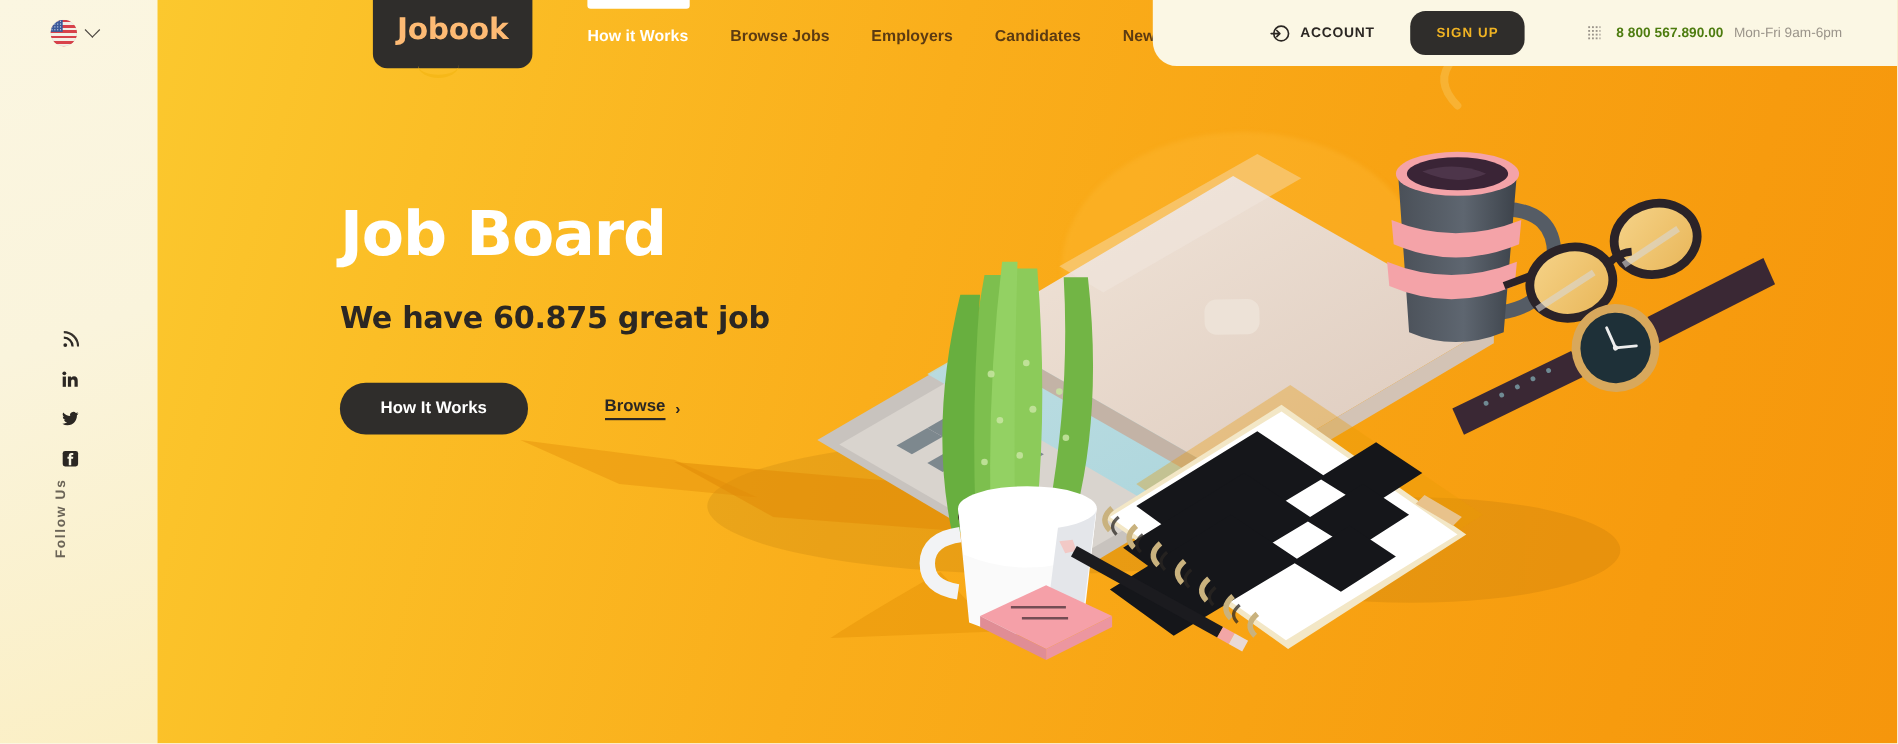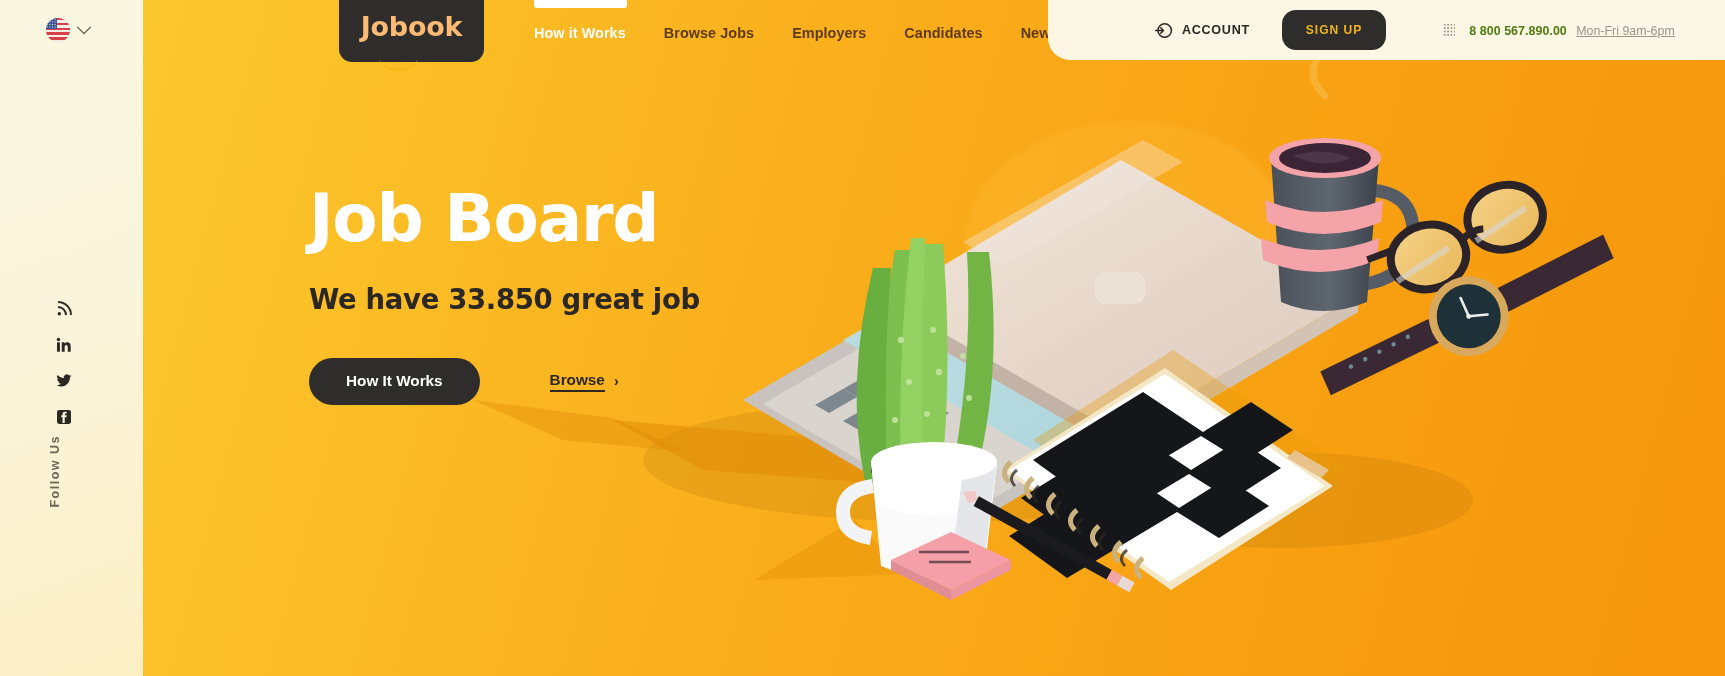--- a/index.html
+++ b/index.html
@@ -77,25 +77,25 @@
   .signup{
     margin-left:32px; background:#2F2D2B; color:#F0B323; border:none; cursor:pointer;
     font-size:12.1px; font-weight:700; letter-spacing:.08em; font-family:"Liberation Sans",sans-serif;
     padding:0 24px; height:40px; border-radius:14px;
   }
   .phone{ display:flex; align-items:center; gap:14px; margin-left:57px; }
   .dots{ width:12px;height:14px;
     background-image:radial-gradient(circle,#9A948A 1px,transparent 1.1px);
     background-size:3.4px 3.4px; }
   .phone .num{ font-size:12.4px; font-weight:700; color:#4d7c0f; letter-spacing:.005em; }
-  .phone .hrs{ font-size:12.4px; color:#9A948A; margin-left:5px;text-decoration:underline; }
+  .phone .hrs{ font-size:12.4px; color:#9A948A; margin-left:5px; }
 
   
   .copy{ position:absolute; left:166px; top:185px; z-index:20; }
-  .h1{ color:#FFFFFF; font-size:66px; line-height:1.02; font-weight:700; letter-spacing:-.018em;
+  .h1{ color:#FFFFFF; font-size:56px; line-height:1.02; font-weight:700; letter-spacing:-.018em;
        font-family:"DejaVu Sans",sans-serif; }
   .h1 .l2{ display:block; }
   .sub{ margin-top:31px; color:#2B2723; font-size:27.5px; line-height:1.22; font-weight:700;
         font-family:"DejaVu Sans",sans-serif; letter-spacing:-.012em; }
   .cta{ margin-top:41px; display:flex; align-items:center; gap:26px; }
   .btn{
     background:#2F2D2B; color:#fff; border:none; cursor:pointer; height:47px; padding:0 37px;
     border-radius:24px; font-size:15.3px; font-weight:700; font-family:"Liberation Sans",sans-serif;
   }
   .browse{ display:flex; align-items:center; gap:9px; cursor:pointer; color:#2B2723; }
@@ -292,21 +292,21 @@
             <path d="M786 562 L828 562"></path>
         </g>
       </g>
     </svg>
 
     <div class="copy">
       <h1 class="h1">
         <span>Job Board</span>
       </h1>
       <p class="sub">
-        <span>We have 33.850 great job</span><br>
+        <span>We have 60.875 great job</span><br>
       </p>
       <div class="cta">
         <button class="btn">How It Works</button>
         <span class="browse">
           <span class="t">Browse</span>
           <span class="ar">›</span>
         </span>
       </div>
     </div>
 

